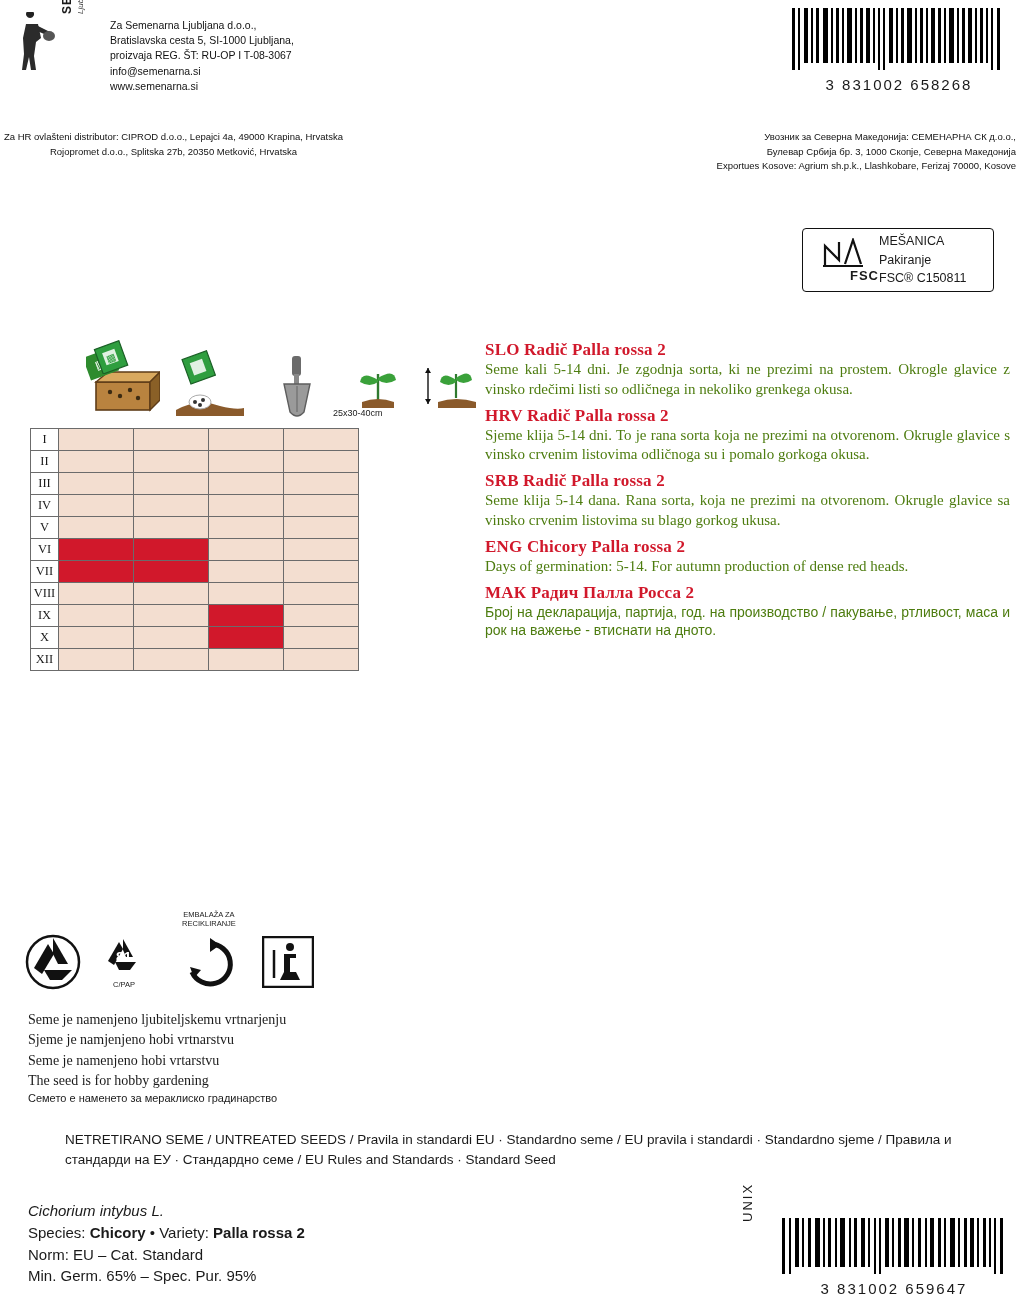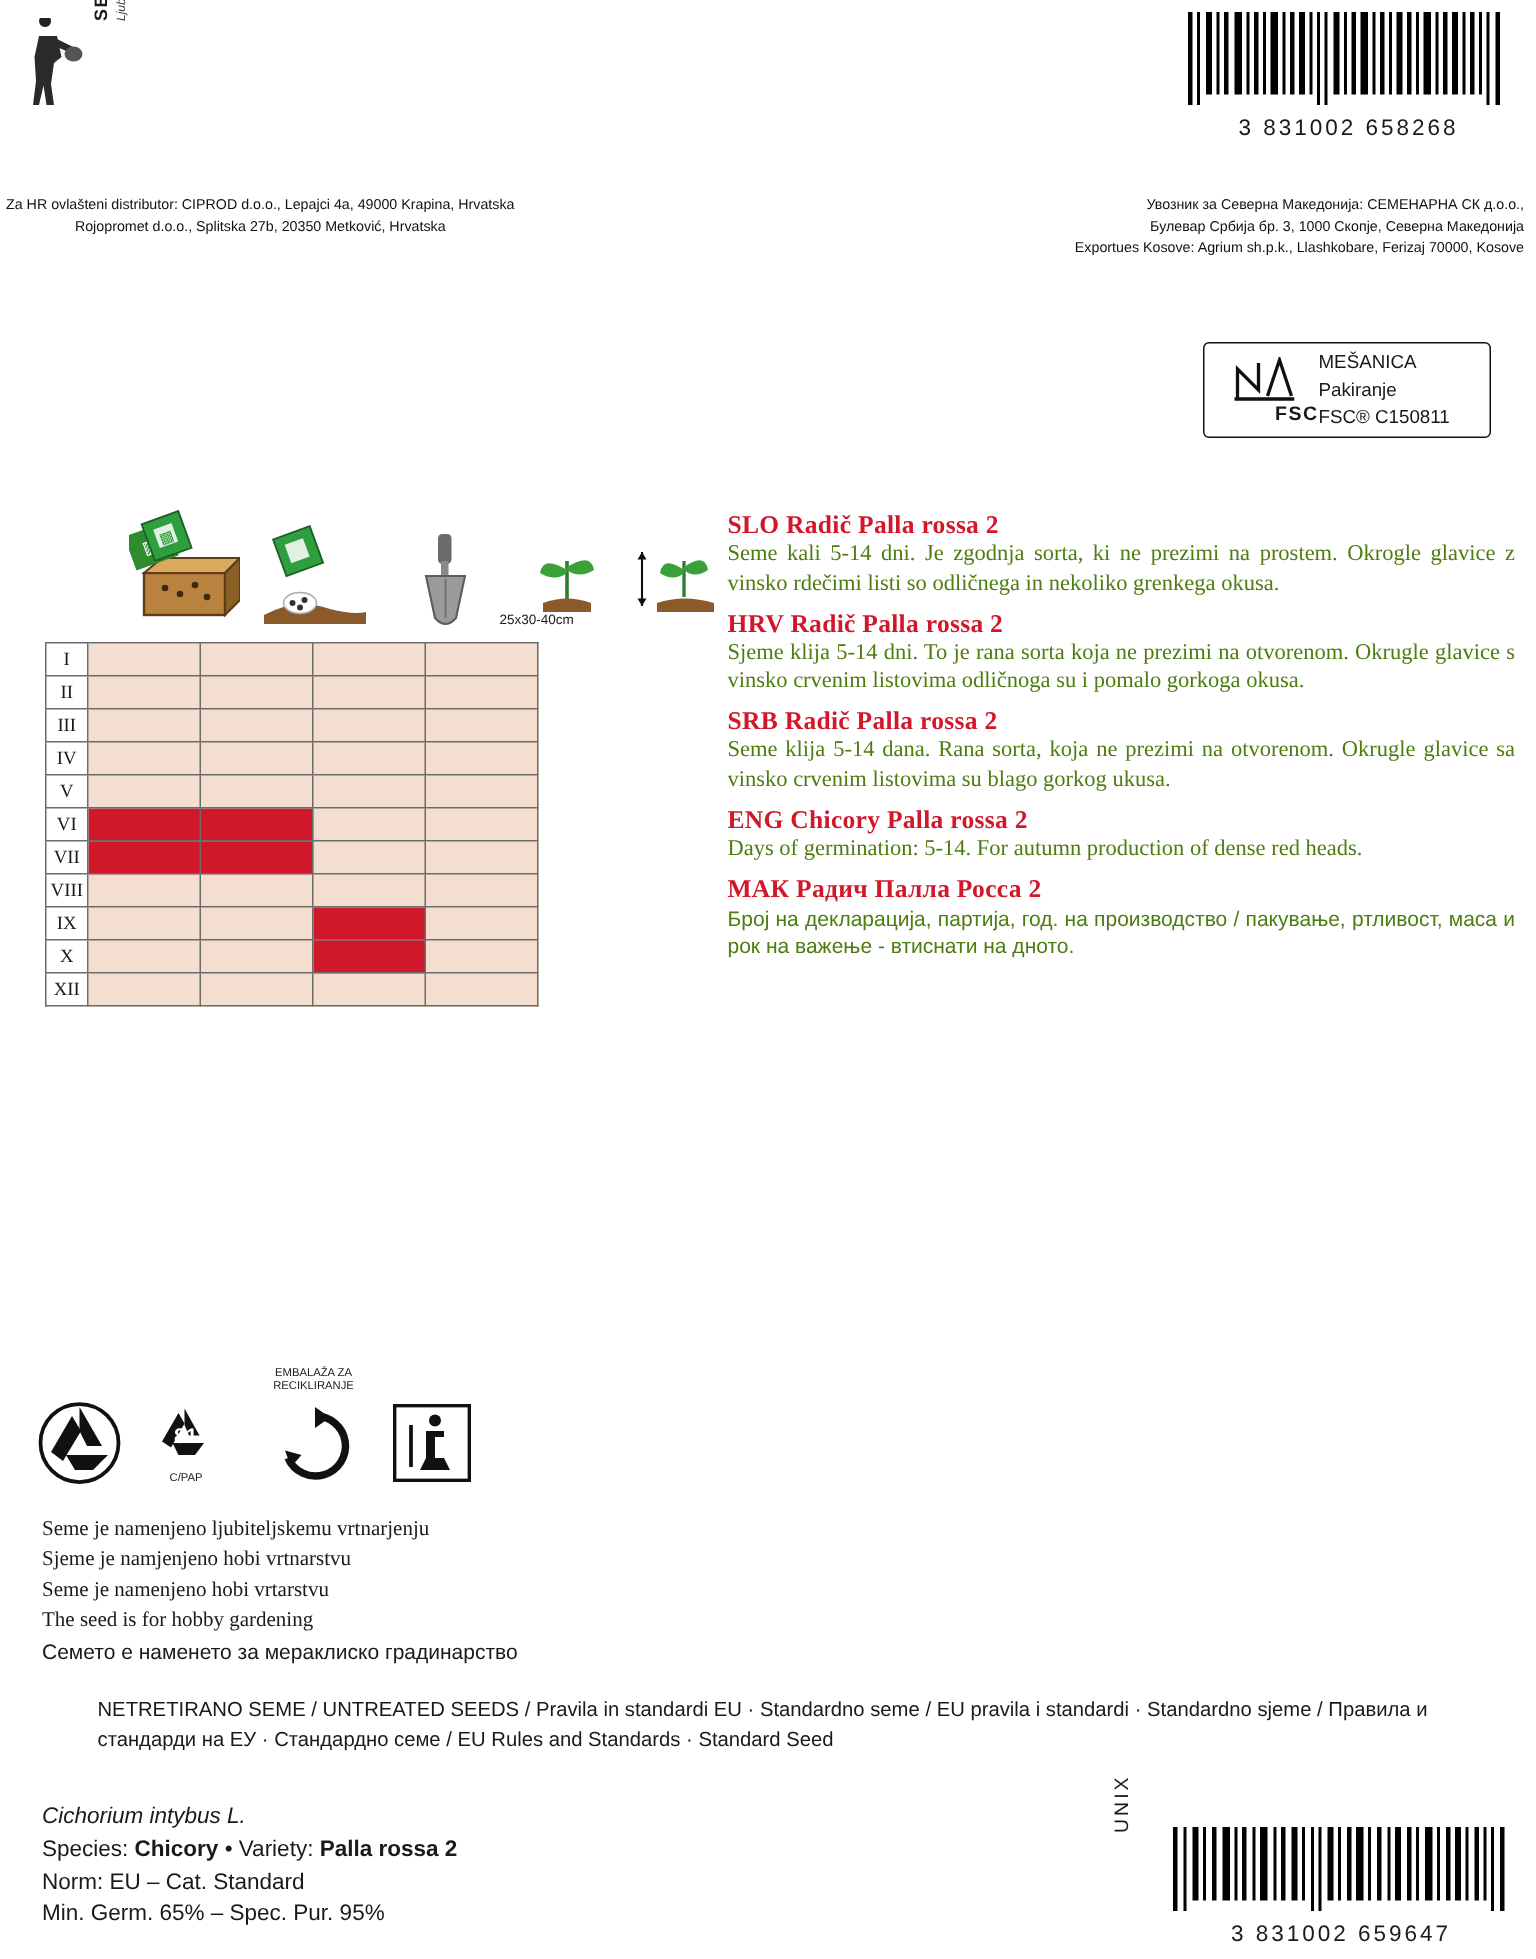--- a/index.html
+++ b/index.html
@@ -77,21 +77,21 @@
     text-align:justify; font-family:"Liberation Serif", serif;
   }
   .desc p.mak { text-align:justify; font-family:"Liberation Sans", sans-serif; font-size:14px; }
 
   
   .recycle { position:absolute; left:24px; top:926px; width:300px; height:66px; }
   .rec-cap { position:absolute; font-size:7.5px; text-align:center; line-height:1.25; }
 
   
   .hobby { position:absolute; left:28px; top:1010px; font-size:14px; line-height:1.45; font-family:"Liberation Serif", serif; }
-  .hobby div:last-child { font-family:"Liberation Sans", sans-serif; font-size:14px; }
+  .hobby div:last-child { font-family:"Liberation Sans", sans-serif; font-size:11px; }
 
   .rules { position:absolute; left:28px; top:1130px; width:900px; font-size:13.5px; line-height:1.5; font-family:"Liberation Sans", sans-serif;margin-left:37px; }
 
   .species { position:absolute; left:28px; top:1200px; font-size:15px; line-height:1.45; font-family:"Liberation Sans", sans-serif; }
   .species .it { font-style:italic; }
   .species b { font-weight:bold; }
 
   .unix {
     position:absolute; left:740px; top:1222px;
     font-size:13px; letter-spacing:2px;
@@ -109,20 +109,27 @@
     <svg class="logo-fig" viewBox="0 0 40 62">
       <path d="M14 6 a4 4 0 1 1 0.1 0 Z" fill="#222"></path>
       <path d="M10 12 L22 12 L25 26 L20 30 L18 44 L20 58 L15 58 L13 45 L10 58 L6 58 L8 42 L7 26 Z" fill="#2b2b2b"></path>
       <path d="M22 14 L34 20 L33 24 L21 19 Z" fill="#2b2b2b"></path>
       <ellipse cx="33" cy="24" rx="6" ry="5" fill="#555"></ellipse>
     </svg>
     <div class="logo-text">SEMENARNA</div>
     <div class="logo-sub">Ljubljana</div>
   </div>
 
+  <div class="company">
+    <div>Za Semenarna Ljubljana d.o.o.,</div>
+    <div>Bratislavska cesta 5, SI-1000 Ljubljana,</div>
+    <div>proizvaja REG. ŠT: RU-OP I T-08-3067</div>
+    <div>info@semenarna.si</div>
+    <div>www.semenarna.si</div>
+  </div>
 
   <div class="barcode-top">
     <svg class="bc-bars" viewBox="0 0 218 62" preserveAspectRatio="none">
       <g fill="#000">
         <rect x="2" y="0" width="3" height="62"></rect>
           <rect x="8" y="0" width="2" height="62"></rect>
         <rect x="14" y="0" width="4" height="55"></rect>
           <rect x="21" y="0" width="2" height="55"></rect>
         <rect x="26" y="0" width="3" height="55"></rect>
           <rect x="33" y="0" width="5" height="55"></rect>

